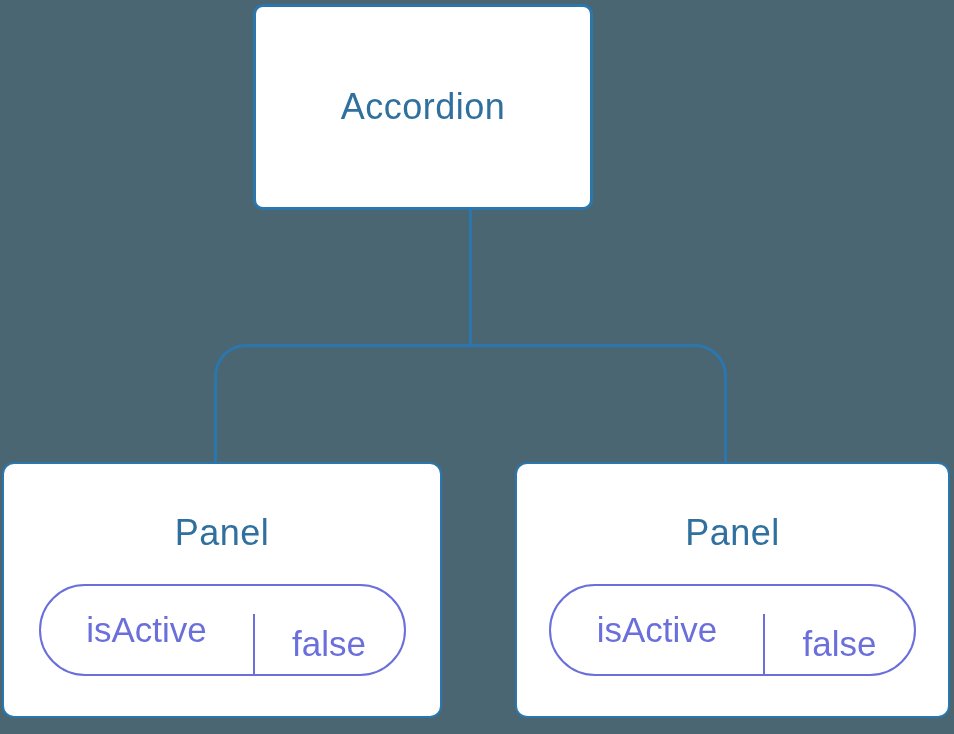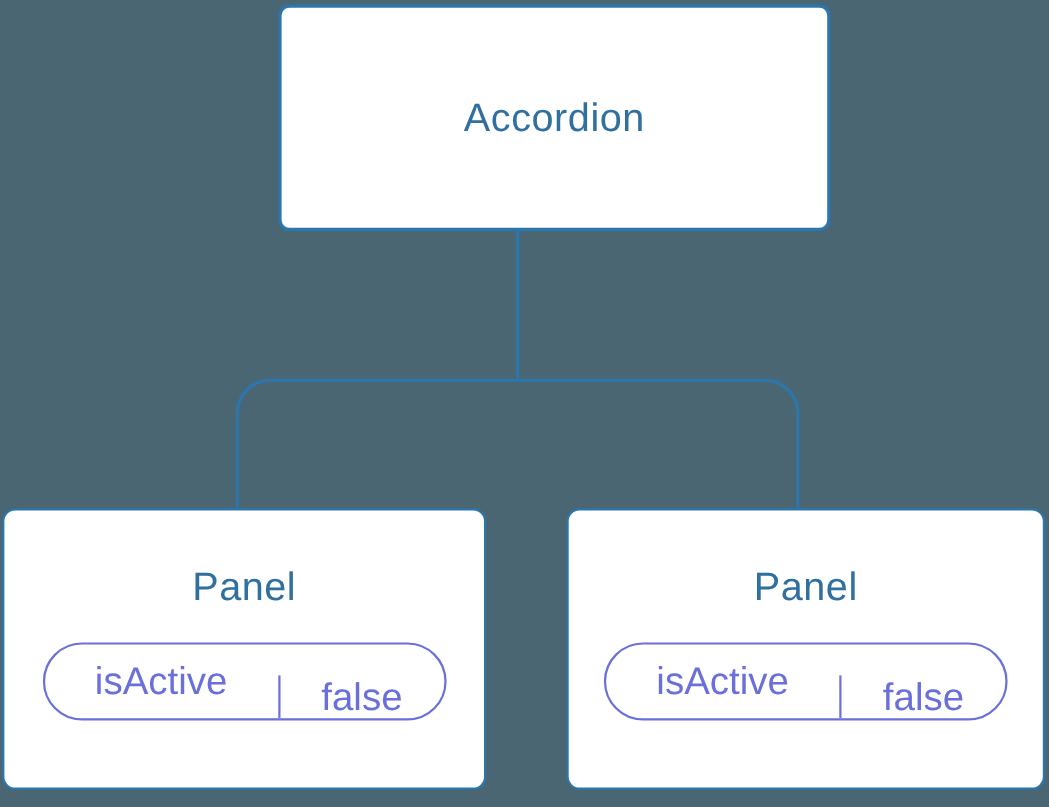--- a/index.html
+++ b/index.html
@@ -18,21 +18,21 @@
     position: absolute;
     box-sizing: border-box;
     background: var(--node-bg, #ffffff);
     display: flex;
     flex-direction: column;
     align-items: center;
   }
   .root-node {
     left: 253px;
     top: 4px;
-    width: 502px;
+    width: 340px;
     height: 206px;
     border: 3px solid var(--line, #2b77ad);
     border-radius: 10px;
     justify-content: center;
   }
   .node-label {
     color: var(--heading, #2f709e);
     font-size: 36px;
     font-weight: 500;
     letter-spacing: 0.5px;
@@ -66,21 +66,21 @@
   .panel-left  { left: 2px;   width: 440px; }
   .panel-right { left: 515px; width: 435px; }
   .panel-title {
     margin-top: 48px;
     line-height: 42px;
   }
   .state-pill {
     box-sizing: border-box;
     margin-top: 30px;
     width: 367px;
-    height: 71px;
+    height: 92px;
     border: 2.5px solid var(--state, #6a6fdb);
     border-radius: 50px;
     display: flex;
     align-items: stretch;
     overflow: hidden;
   }
   .pill-cell {
     display: flex;
     align-items: center;
     justify-content: center;

